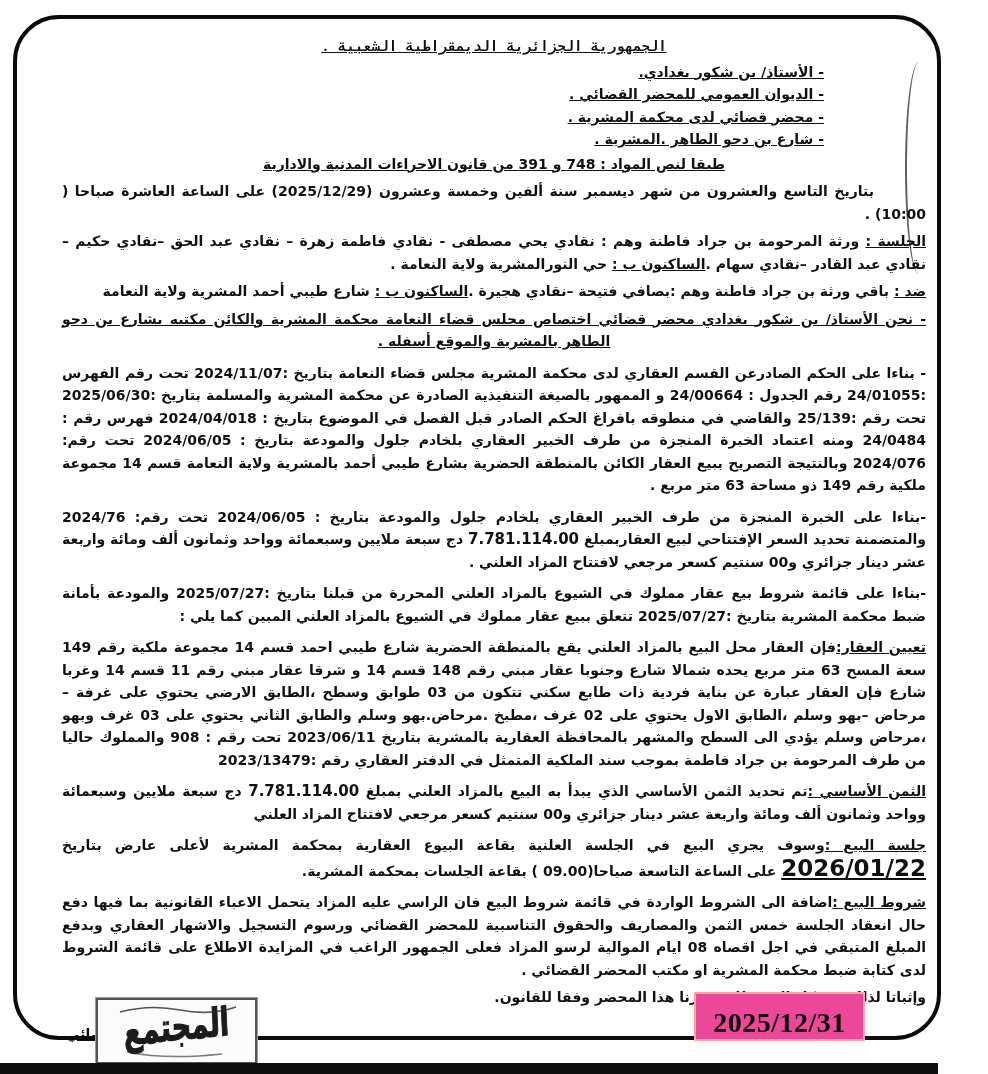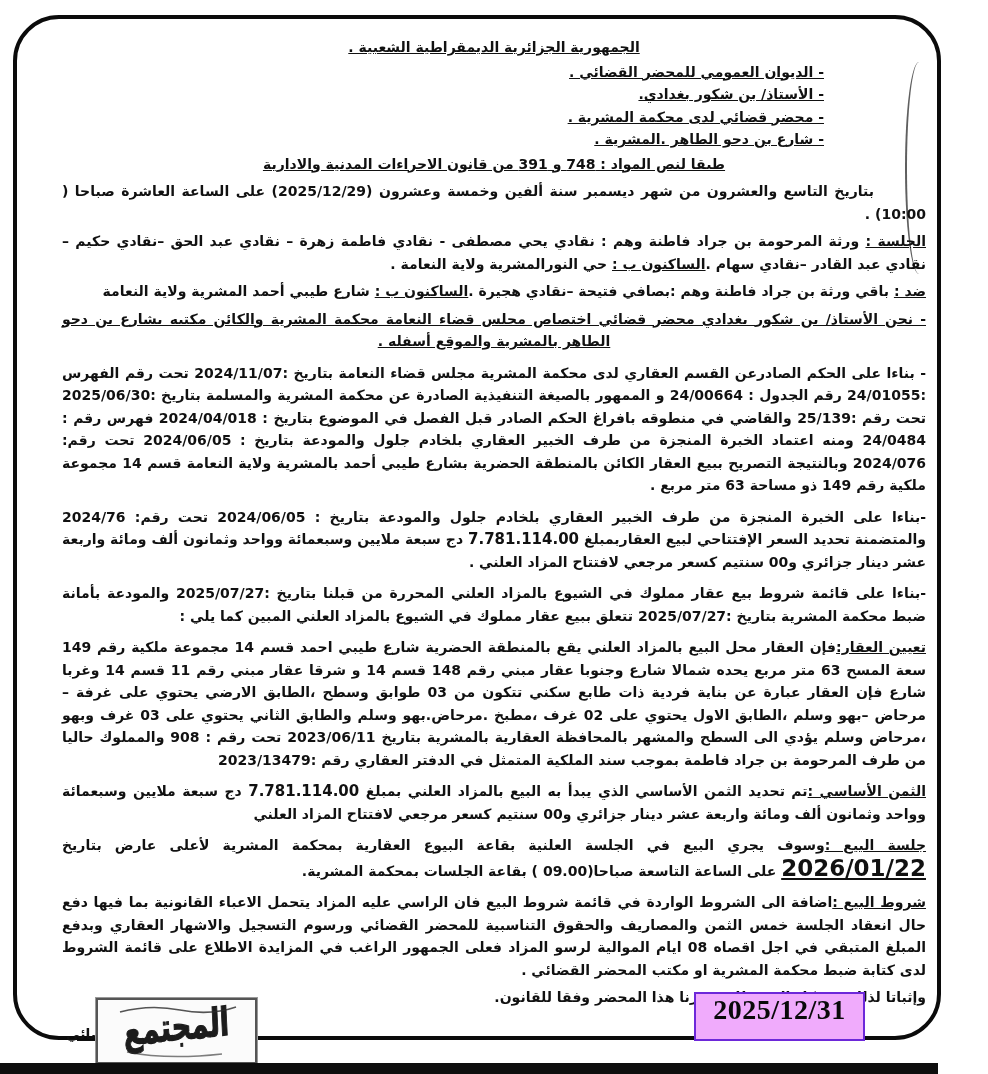--- a/index.html
+++ b/index.html
@@ -33,21 +33,21 @@
     position:absolute;
     top:36px;left:62px;
     width:864px;
     z-index:3;
     font-size:14px;
     font-weight:700;
     line-height:22.5px;
   }
   .u{text-decoration:underline;}
   .center{text-align:center;}
-  .republic{text-align:center;margin-bottom:2px;}
+  .republic{text-align:center;margin-bottom:2px;font-family:Liberation Mono, monospace;}
   .off-block{margin-top:1px;}
   .off-line{text-align:right;padding-left:0;margin:0;}
   .off-inner{display:block;text-align:right;margin-left:60px;margin-right:102px;white-space:nowrap;}
   .titles{margin-top:2px;}
   p.par{margin:5px 0 0 0;text-align:justify;}
   p.par.gap{margin-top:9px;}
   .indent{text-indent:52px;}
   .center-last{text-align-last:center;}
   .amount{font-size:15px;}
   .big-date{font-size:23px;text-decoration:underline;letter-spacing:.5px;}
@@ -60,24 +60,24 @@
     background:#fbfbfb;
     border:2px solid #555;
     box-shadow:0 0 0 1px #999;
     z-index:5;
     display:flex;align-items:center;justify-content:center;
     overflow:hidden;
   }
   .date-box{
     position:absolute;left:694px;top:992px;
     width:167px;height:45px;
-    background:#f0abfc;
-    border:2px solid #6d28d9;
+    background:#ec4899;
+    border:2px solid #fca5a5;
     z-index:5;
-    display:flex;align-items:flex-start;justify-content:center;
+    display:flex;align-items:flex-end;justify-content:center;
     font-family:"Liberation Serif",serif;
     font-weight:700;font-size:28px;color:#0a0a0a;
     direction:ltr;letter-spacing:.5px;
   }
   .bottom-bar{
     position:absolute;left:0;bottom:0;
     width:938px;height:11px;
     background:#0e0e0e;z-index:6;
   }
   .scribble{display:block;margin:-3px auto 0 auto;}
@@ -89,24 +89,24 @@
 
   <div class="frame"></div>
   <div class="scan-line"></div>
 
   <div class="content">
 
     <div class="republic u">الجمهورية الجزائرية الديمقراطية الشعبية .</div>
 
     <div class="off-block">
       <div class="off-line">
-        <span class="off-inner u">- الديوان العمومي للمحضر القضائي .</span>
+        <span class="off-inner u">- الأستاذ/ بن شكور بغدادي.</span>
       </div>
       <div class="off-line">
-        <span class="off-inner u">- الأستاذ/ بن شكور بغدادي.</span>
+        <span class="off-inner u">- الديوان العمومي للمحضر القضائي .</span>
       </div>
       <div class="off-line">
         <span class="off-inner u">- محضر قضائي لدى محكمة المشرية .</span>
       </div>
       <div class="off-line">
         <span class="off-inner u">- شارع بن دحو الطاهر .المشرية .</span>
       </div>
     </div>
 
     <div class="titles">

